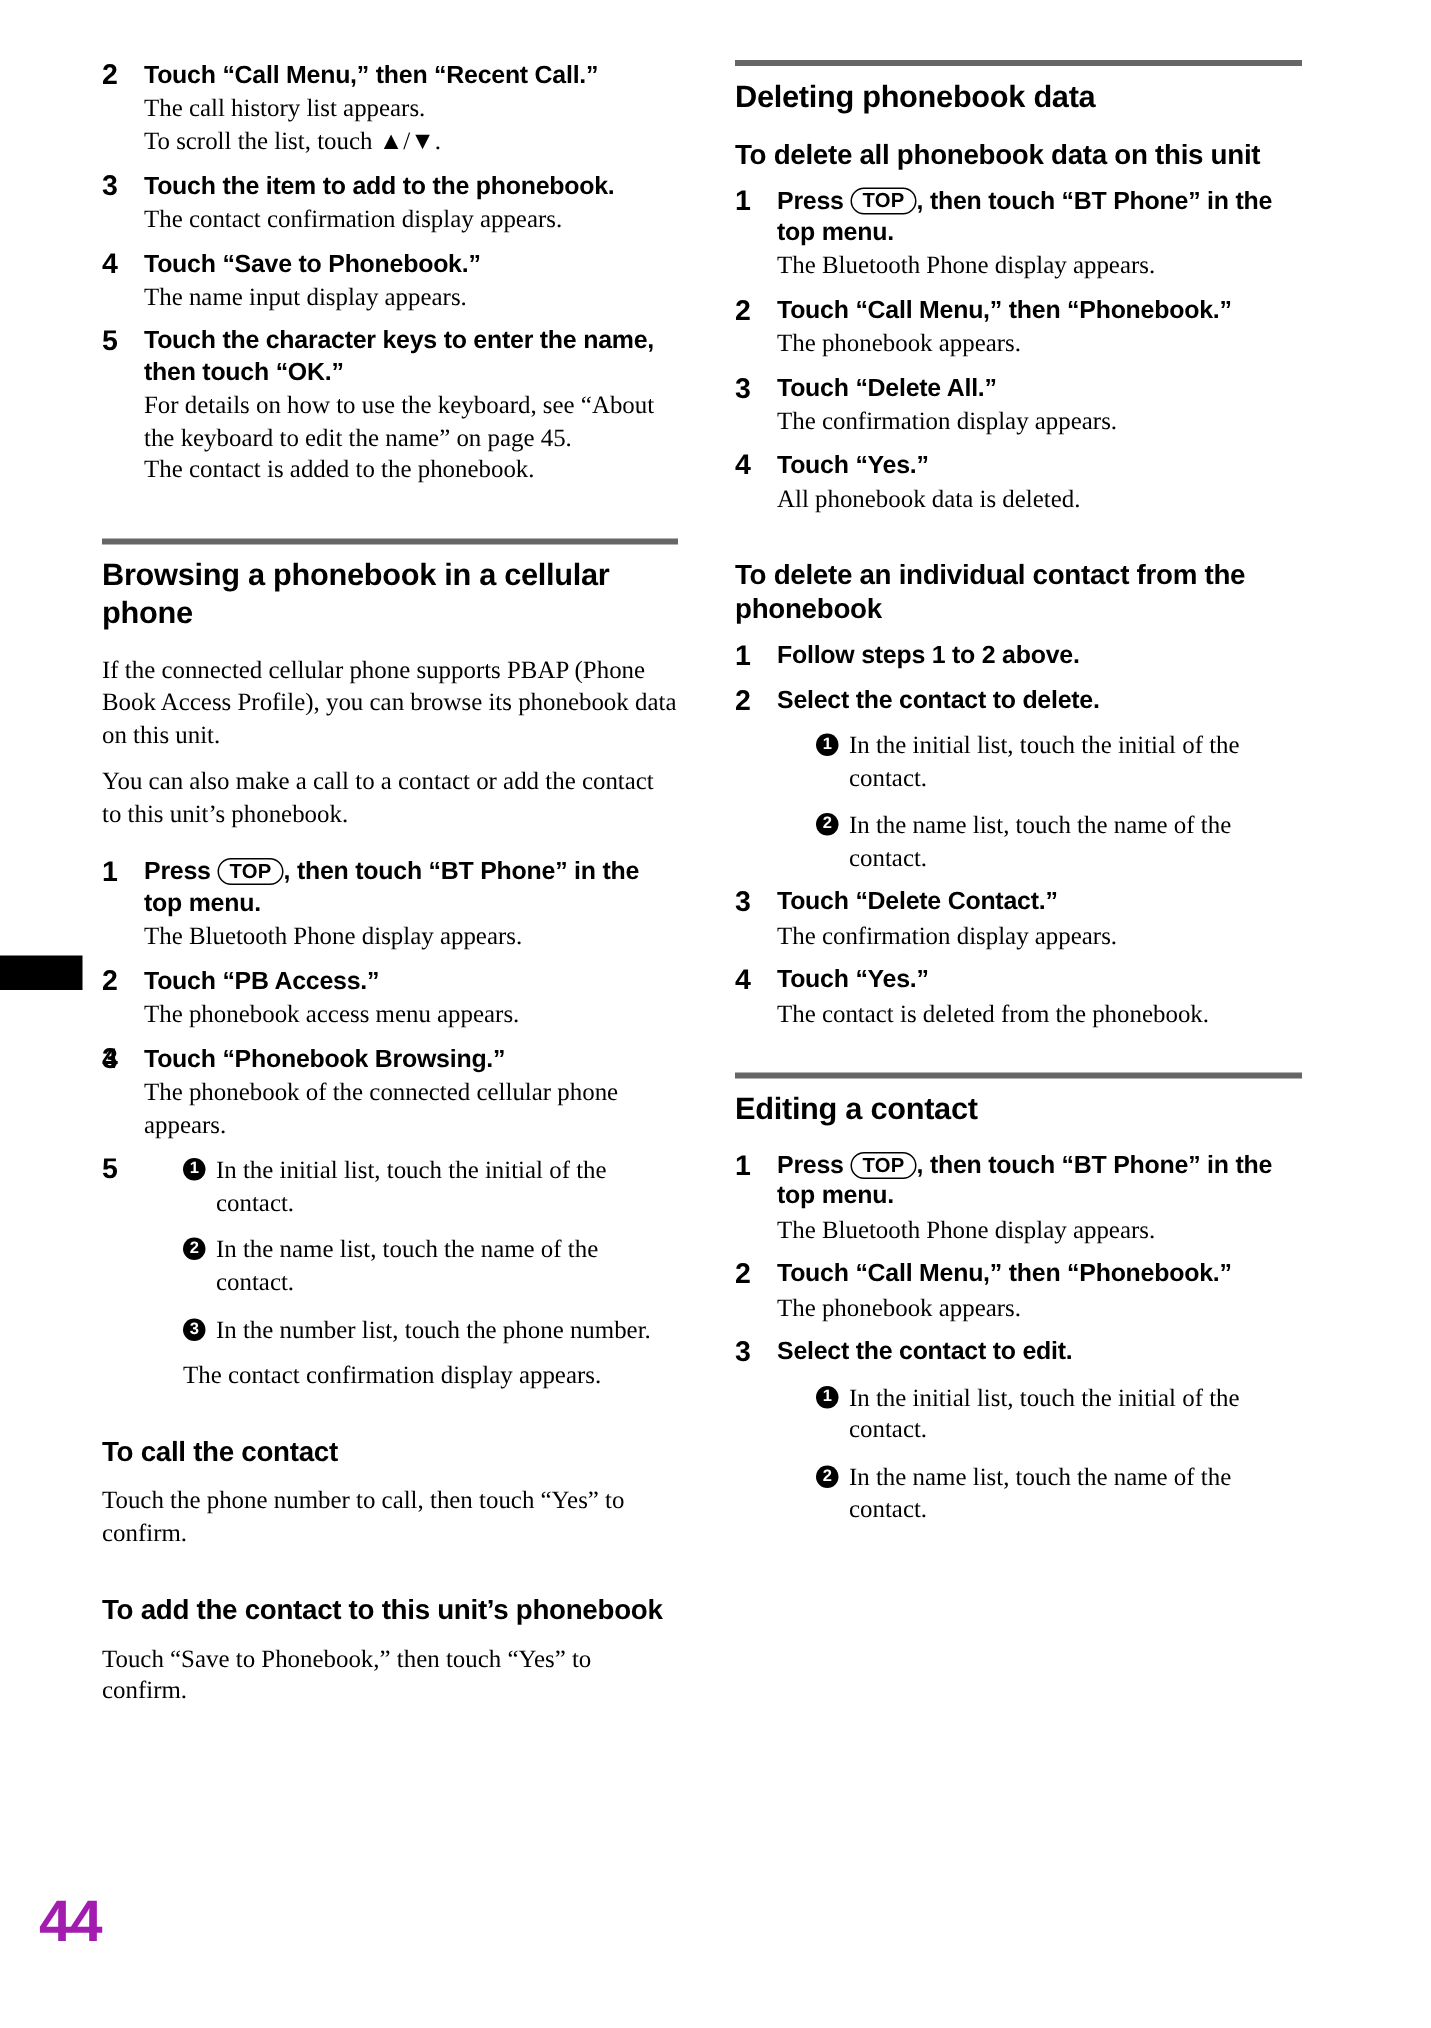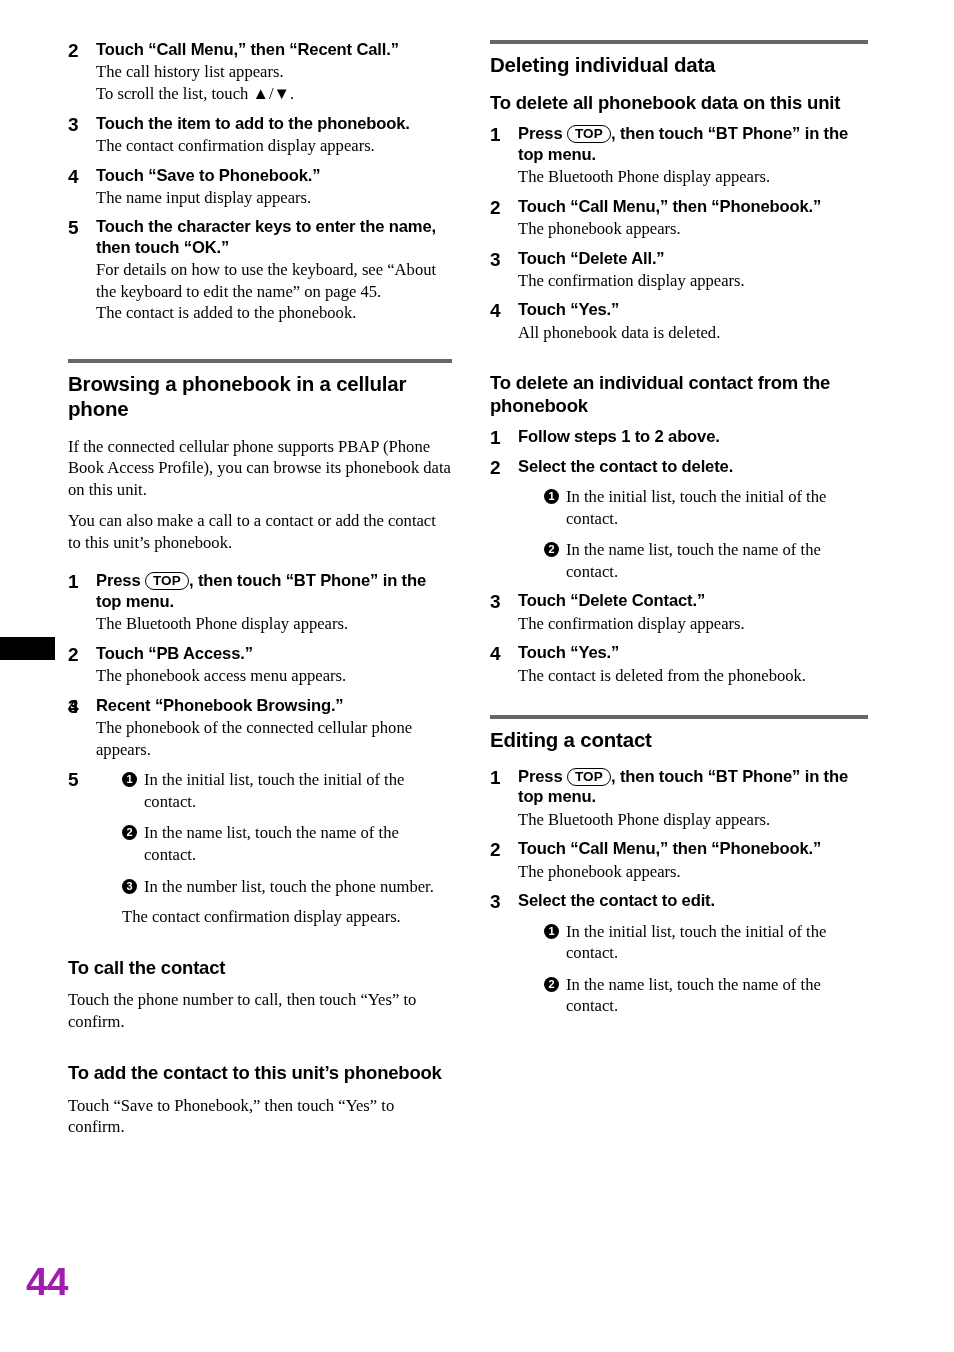--- a/index.html
+++ b/index.html
@@ -225,21 +225,21 @@
       <span class="head">Touch “PB Access.”</span>
       <span class="body">The phonebook access menu appears.</span>
     </div>
 
     <div class="step">
       <span class="num">3</span>
     </div>
 
     <div class="step">
       <span class="num">4</span>
-      <span class="head">Recent “Phonebook Browsing.”</span>
+      <span class="head">Touch “Phonebook Browsing.”</span>
       <span class="body">The phonebook of the connected cellular phone appears.</span>
     </div>
 
     <div class="step">
       <span class="num">5</span>
       <div class="substeps">
         <div class="substep">
           <span class="circnum">1</span>
           <span>In the initial list, touch the initial of the contact.</span>
         </div>
@@ -263,21 +263,21 @@
     <div class="gap-md"></div>
 
     <h3 class="sub">To add the contact to this unit’s phonebook</h3>
     <p class="para">Touch “Save to Phonebook,” then touch “Yes” to confirm.</p>
 
   </div>
 
   <div class="col col-right">
 
     <div class="rule"></div>
-    <h2 class="sect">Deleting individual data</h2>
+    <h2 class="sect">Deleting phonebook data</h2>
 
     <h3 class="sub">To delete all phonebook data on this unit</h3>
 
     <div class="step">
       <span class="num">1</span>
       <span class="head"><span>Press </span><span class="keycap">TOP</span><span>, then touch “BT Phone” in the top menu.</span></span>
       <span class="body">The Bluetooth Phone display appears.</span>
     </div>
 
     <div class="step">

